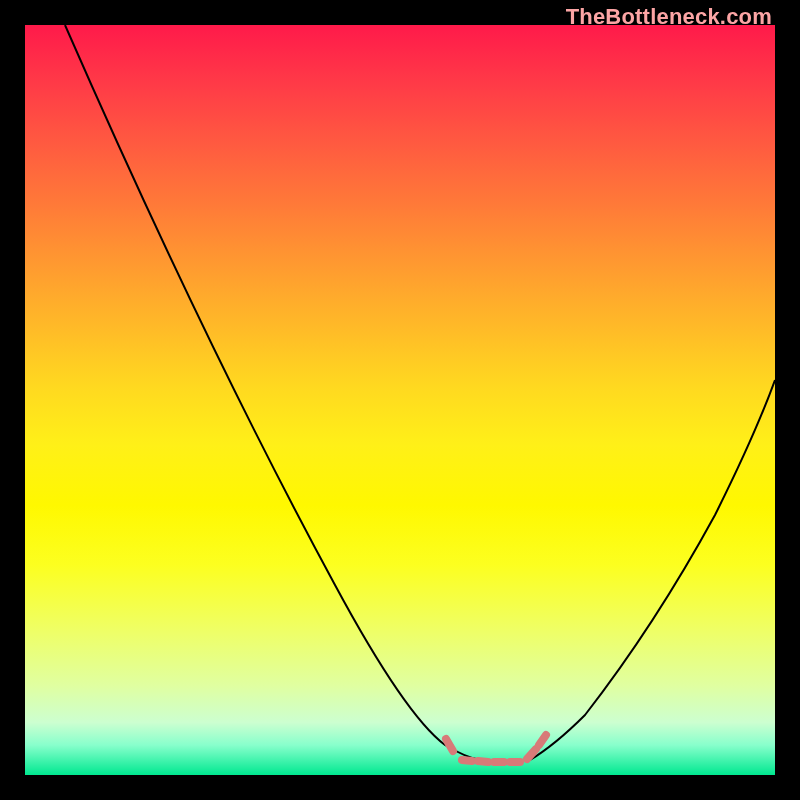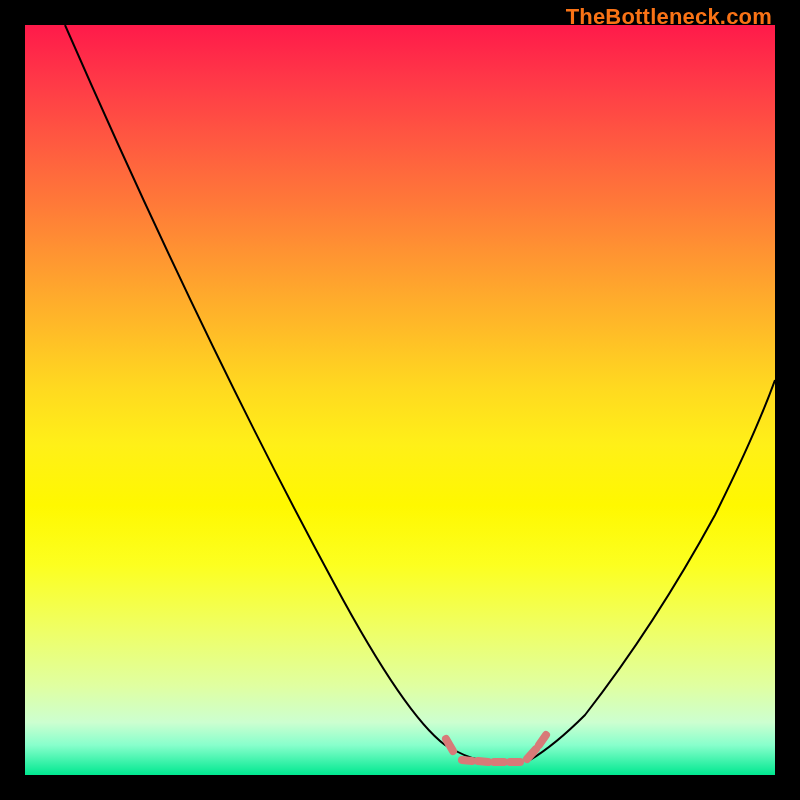--- a/index.html
+++ b/index.html
@@ -40,21 +40,21 @@
       #e0ffa0 88%,
       #ccffd0 93%,
       #88ffcc 96%,
       #00e890 100%
     );
   }
   .attribution {
     position: absolute;
     top: 4px;
     right: 28px;
-    color: #f97316;
+    color: #fca5a5;
     font-size: 22px;
     font-weight: bold;
     letter-spacing: 0.2px;
   }
   svg.curves {
     position: absolute;
     top: 0;
     left: 0;
     width: 750px;
     height: 750px;

